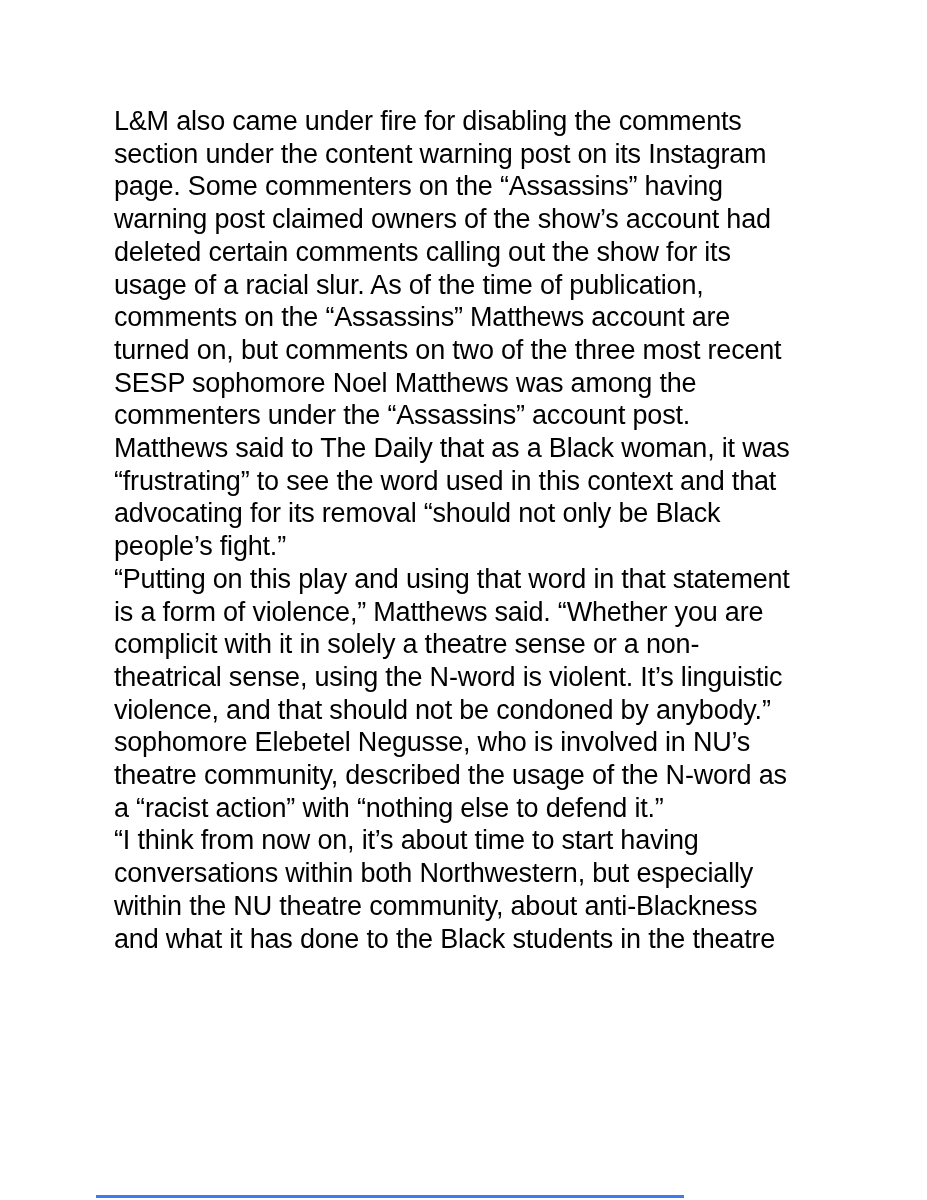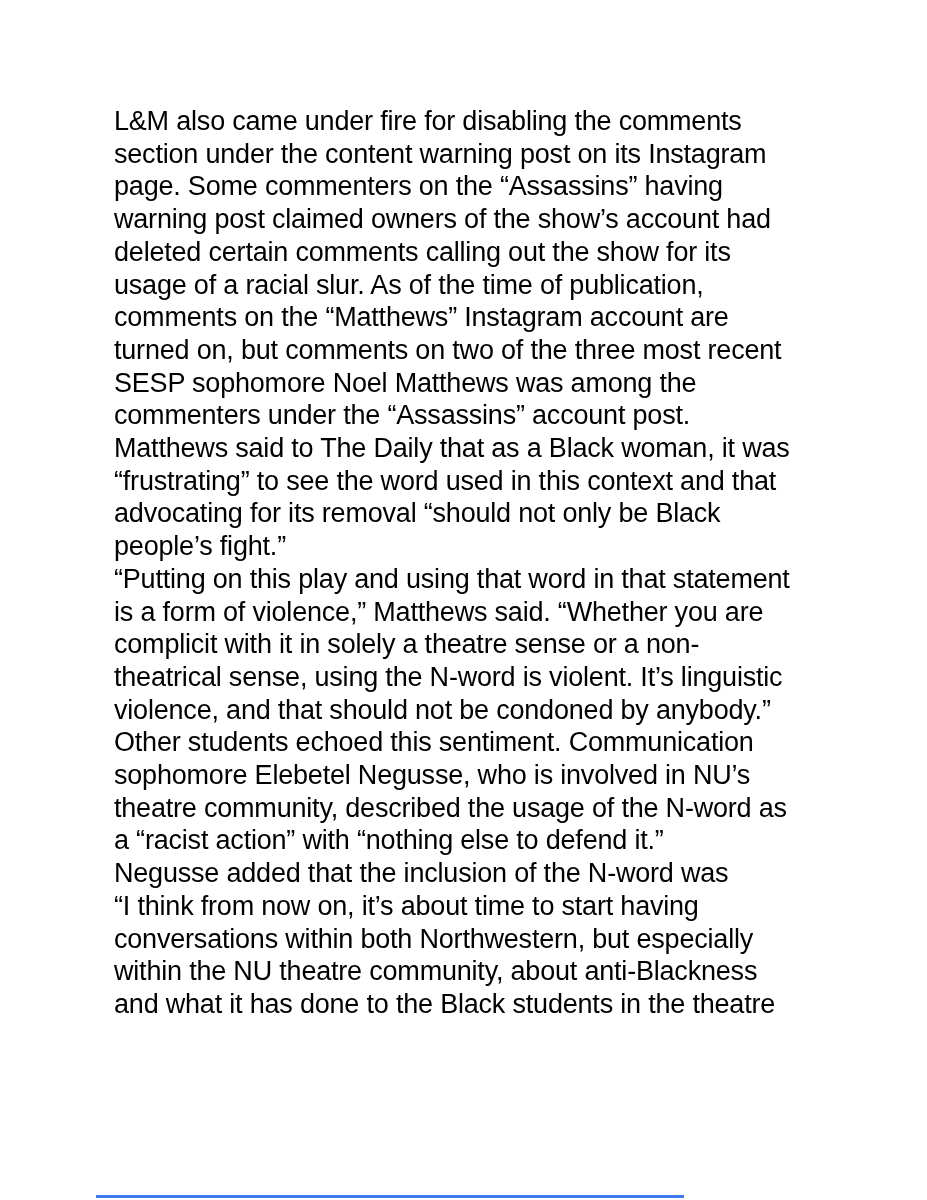--- a/index.html
+++ b/index.html
@@ -45,37 +45,35 @@
 <body style="background: rgb(255, 255, 255);">
 
 <div class="page">
   <div class="text-block" style="color: rgb(0, 0, 0);">
       <div class="line">L&amp;M also came under fire for disabling the comments</div>
       <div class="line">section under the content warning post on its Instagram</div>
       <div class="line">page. Some commenters on the “Assassins” having</div>
       <div class="line">warning post claimed owners of the show’s account had</div>
       <div class="line">deleted certain comments calling out the show for its</div>
       <div class="line">usage of a racial slur. As of the time of publication,</div>
-      <div class="line">comments on the “Matthews” Instagram account are</div>
+      <div class="line">comments on the “Assassins” Matthews account are</div>
       <div class="line">turned on, but comments on two of the three most recent</div>
       <div class="line">SESP sophomore Noel Matthews was among the</div>
       <div class="line">commenters under the “Assassins” account post.</div>
       <div class="line">Matthews said to The Daily that as a Black woman, it was</div>
       <div class="line">“frustrating” to see the word used in this context and that</div>
       <div class="line">advocating for its removal “should not only be Black</div>
       <div class="line">people’s fight.”</div>
       <div class="line">“Putting on this play and using that word in that statement</div>
       <div class="line">is a form of violence,” Matthews said. “Whether you are</div>
       <div class="line">complicit with it in solely a theatre sense or a non-</div>
       <div class="line">theatrical sense, using the N-word is violent. It’s linguistic</div>
       <div class="line">violence, and that should not be condoned by anybody.”</div>
-      <div class="line">Other students echoed this sentiment. Communication</div>
       <div class="line">sophomore Elebetel Negusse, who is involved in NU’s</div>
       <div class="line">theatre community, described the usage of the N-word as</div>
       <div class="line">a “racist action” with “nothing else to defend it.”</div>
-      <div class="line">Negusse added that the inclusion of the N-word was</div>
       <div class="line">“I think from now on, it’s about time to start having</div>
       <div class="line">conversations within both Northwestern, but especially</div>
       <div class="line">within the NU theatre community, about anti-Blackness</div>
       <div class="line">and what it has done to the Black students in the theatre</div>
     </div>
   <div class="bottom-rule" style="background: rgb(62, 123, 238);"></div>
 </div>
 
 </body></html>

